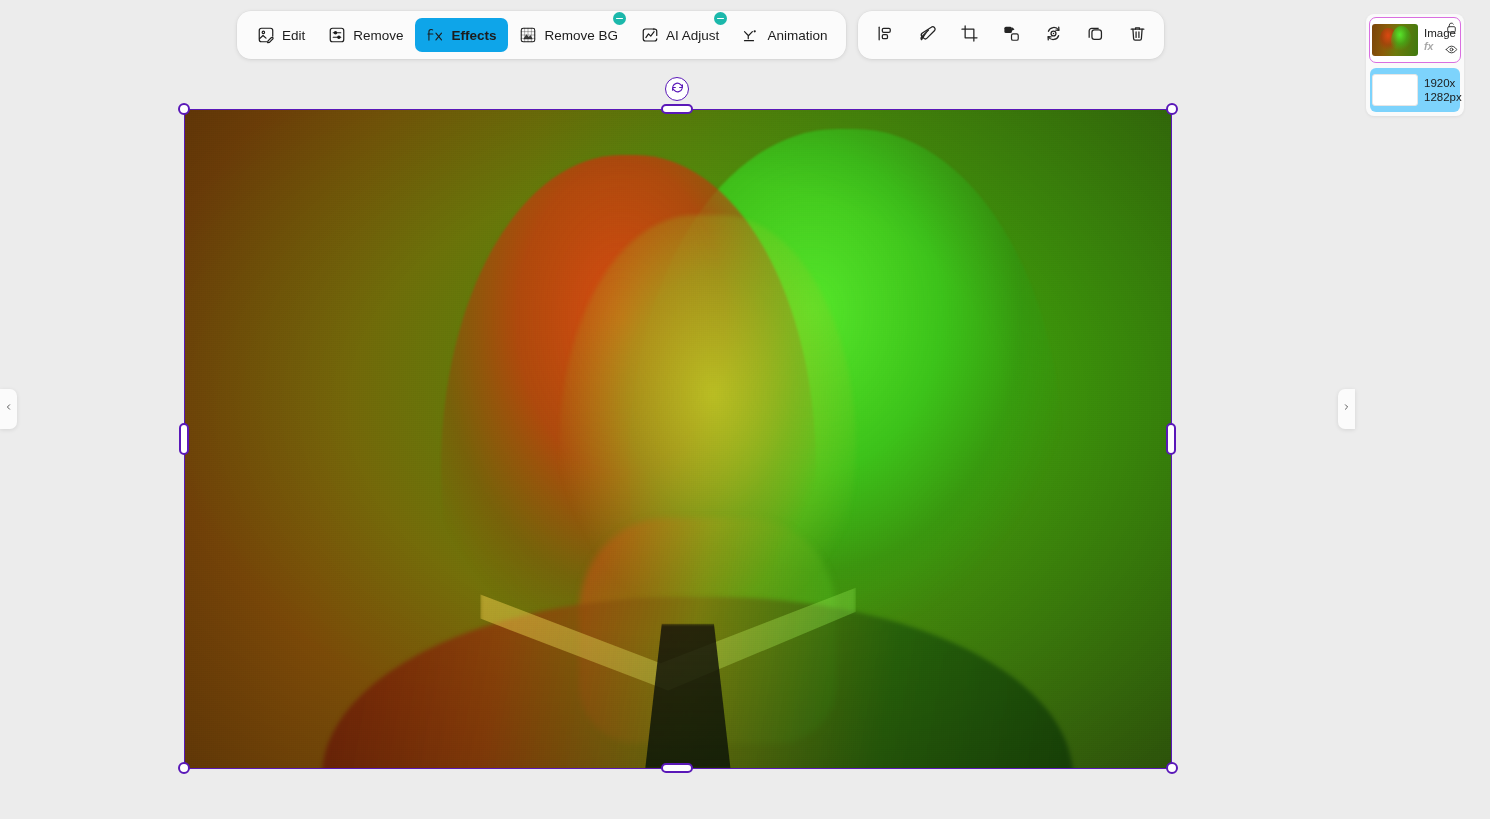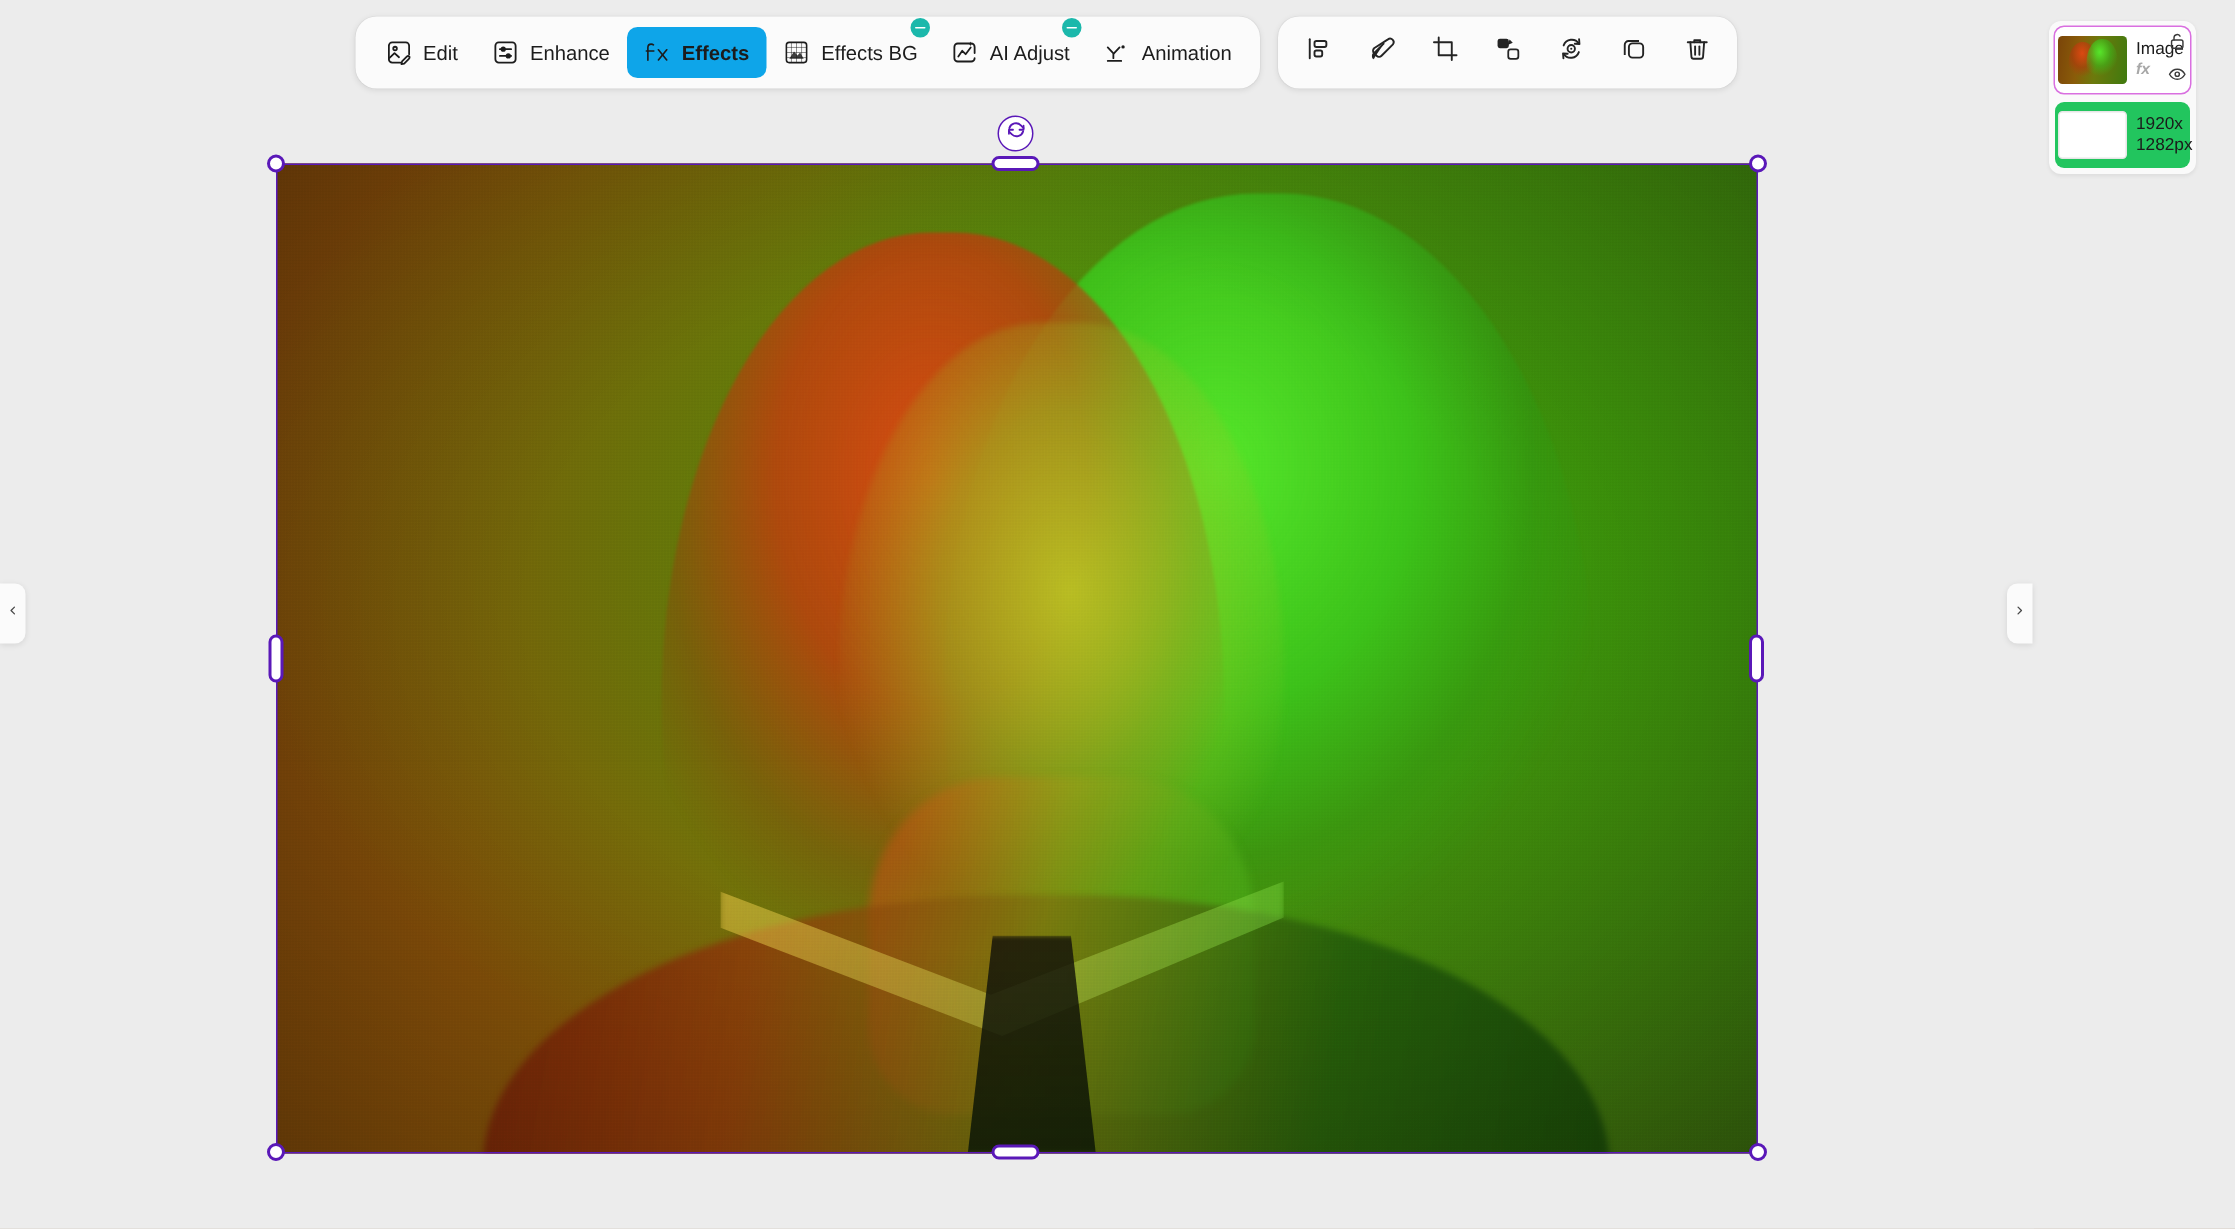--- a/index.html
+++ b/index.html
@@ -251,21 +251,21 @@
   }
   .layer-row {
     position: relative;
     display: flex;
     align-items: center;
     gap: 6px;
     height: 44px;
     border-radius: 6px;
     padding: 0 2px;
     cursor: pointer;
-    background: #22c55e;
+    background: #7dd3fc;
   }
   .layer-row.selected {
     outline: 1.4px solid #d96fe0;
     background: #fff;
   }
   .layer-row + .layer-row { margin-top: 6px; }
   .layer-thumb {
     width: 46px; height: 32px;
     border-radius: 3px;
     flex: 0 0 auto;
@@ -389,21 +389,21 @@
       <div class="tool-btn">
         <span class="ico">
           <svg width="18" height="18" viewBox="0 0 24 24" fill="none" stroke="currentColor" stroke-width="1.6" stroke-linecap="round" stroke-linejoin="round">
             <rect x="3" y="3" width="18" height="18" rx="3"></rect>
             <line x1="7" y1="9" x2="17" y2="9"></line>
             <line x1="7" y1="15" x2="17" y2="15"></line>
             <circle cx="10" cy="9" r="1.5" fill="currentColor"></circle>
             <circle cx="14.5" cy="15" r="1.5" fill="currentColor"></circle>
           </svg>
         </span>
-        <span>Enhance</span>
+        <span>Remove</span>
       </div>
 
       <div class="tool-btn active">
         <span class="ico">
           <svg width="21" height="18" viewBox="0 0 26 24" fill="none" stroke="currentColor" stroke-width="1.5" stroke-linecap="round" stroke-linejoin="round">
             <path d="M4 19c0-7 0-10 0-11.5C4 5.6 5.3 4.4 7 4.4c1 0 1.7.3 2.1.6"></path>
             <line x1="2.6" y1="10.6" x2="9.4" y2="10.6"></line>
             <line x1="13.6" y1="9.5" x2="21.2" y2="18.8"></line>
             <line x1="21.2" y1="9.5" x2="13.6" y2="18.8"></line>
           </svg>
@@ -412,21 +412,21 @@
       </div>
 
       <div class="tool-btn">
         <span class="ico">
           <svg width="18" height="18" viewBox="0 0 24 24" fill="none" stroke="currentColor" stroke-width="1.4" stroke-linecap="round" stroke-linejoin="round">
             <rect x="3" y="3" width="18" height="18" rx="2.5"></rect>
             <path d="M3 7.5h18M3 12h18M3 16.5h18M7.5 3v18M12 3v18M16.5 3v18" stroke-width="0.8" opacity="0.55"></path>
             <path d="M5.6 17.5 9.8 11l3.1 3.6 2.3-2.6 3.2 5.5z" fill="currentColor" stroke="none" opacity="0.85"></path>
           </svg>
         </span>
-        <span>Effects BG</span>
+        <span>Remove BG</span>
         <span class="badge-pro">
             <i></i>
           </span>
       </div>
 
       <div class="tool-btn">
         <span class="ico">
           <svg width="18" height="18" viewBox="0 0 24 24" fill="none" stroke="currentColor" stroke-width="1.6" stroke-linecap="round" stroke-linejoin="round">
             <path d="M21 12.5V7a3 3 0 0 0-3-3H6a3 3 0 0 0-3 3v10a3 3 0 0 0 3 3h12a3 3 0 0 0 3-3"></path>
             <polyline points="6.5 15.5 10 10.5 13 13.5 17.5 7.5"></polyline>

